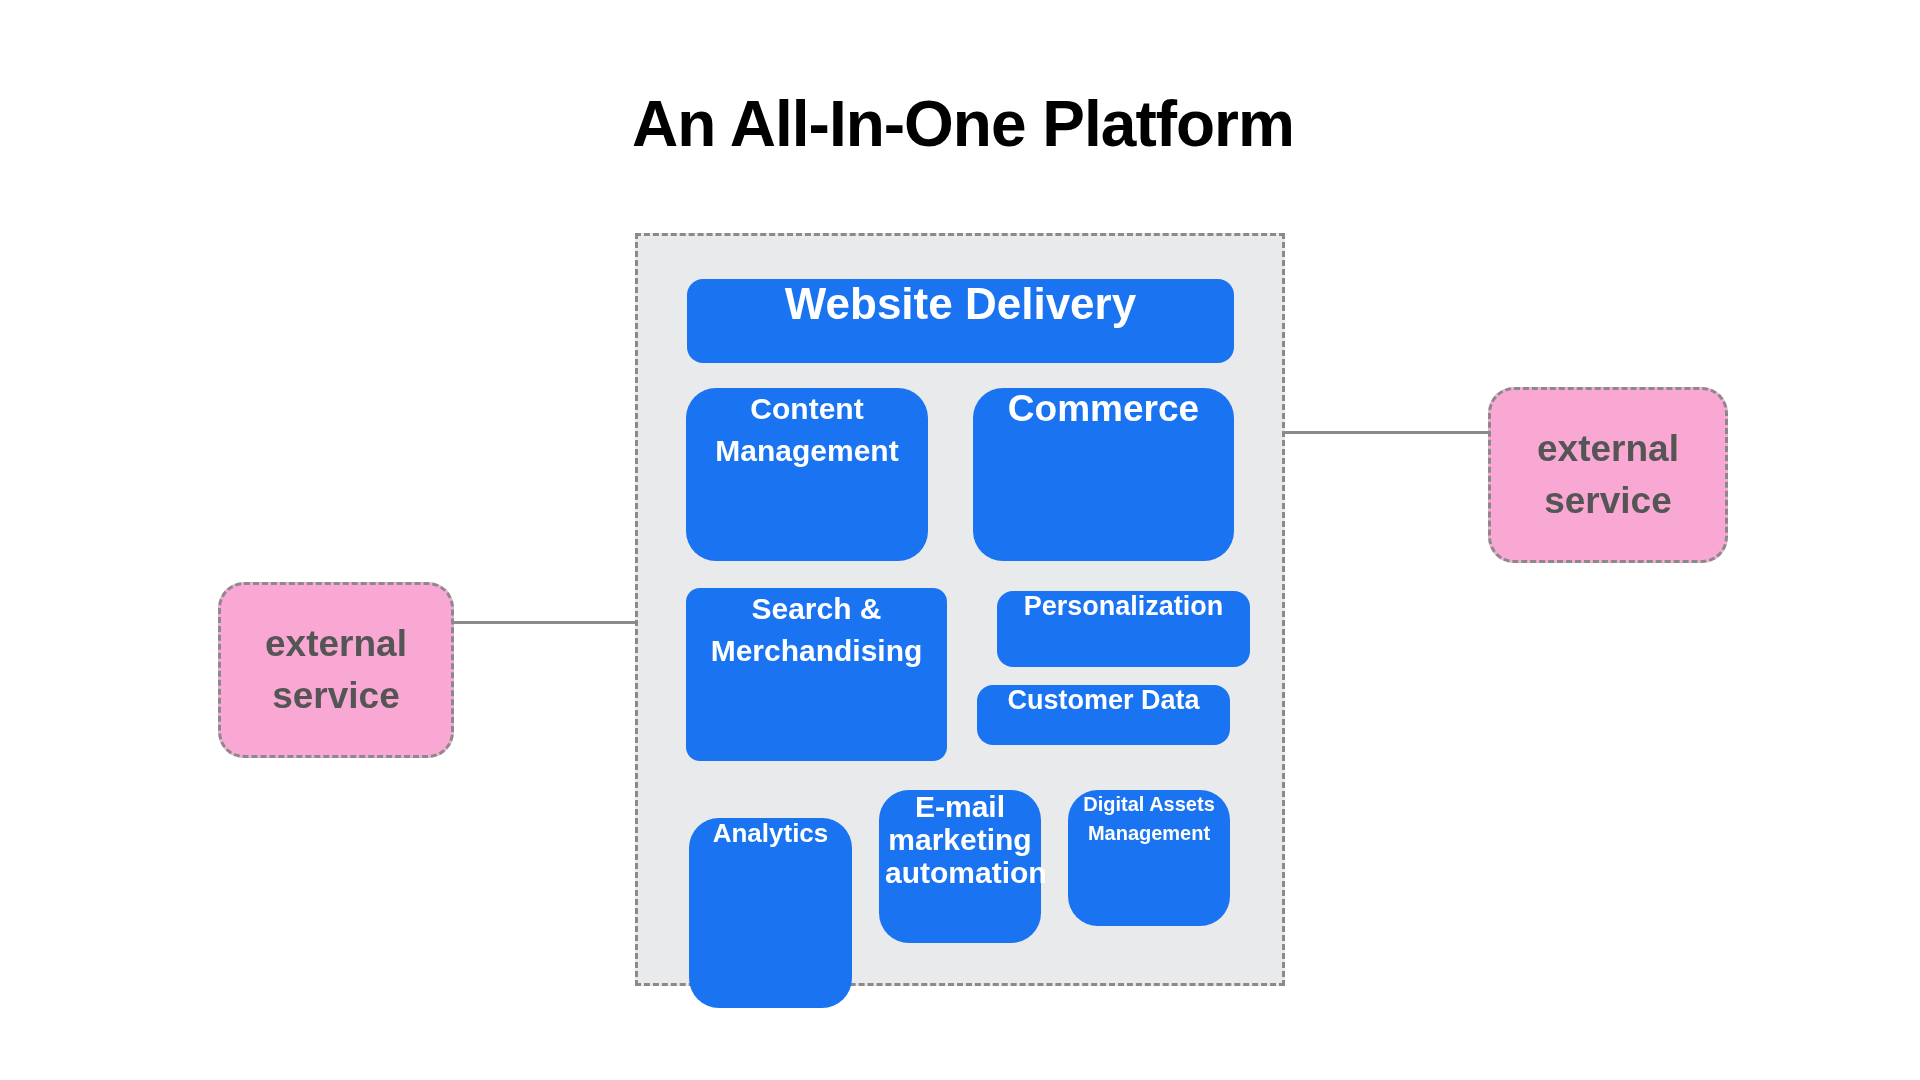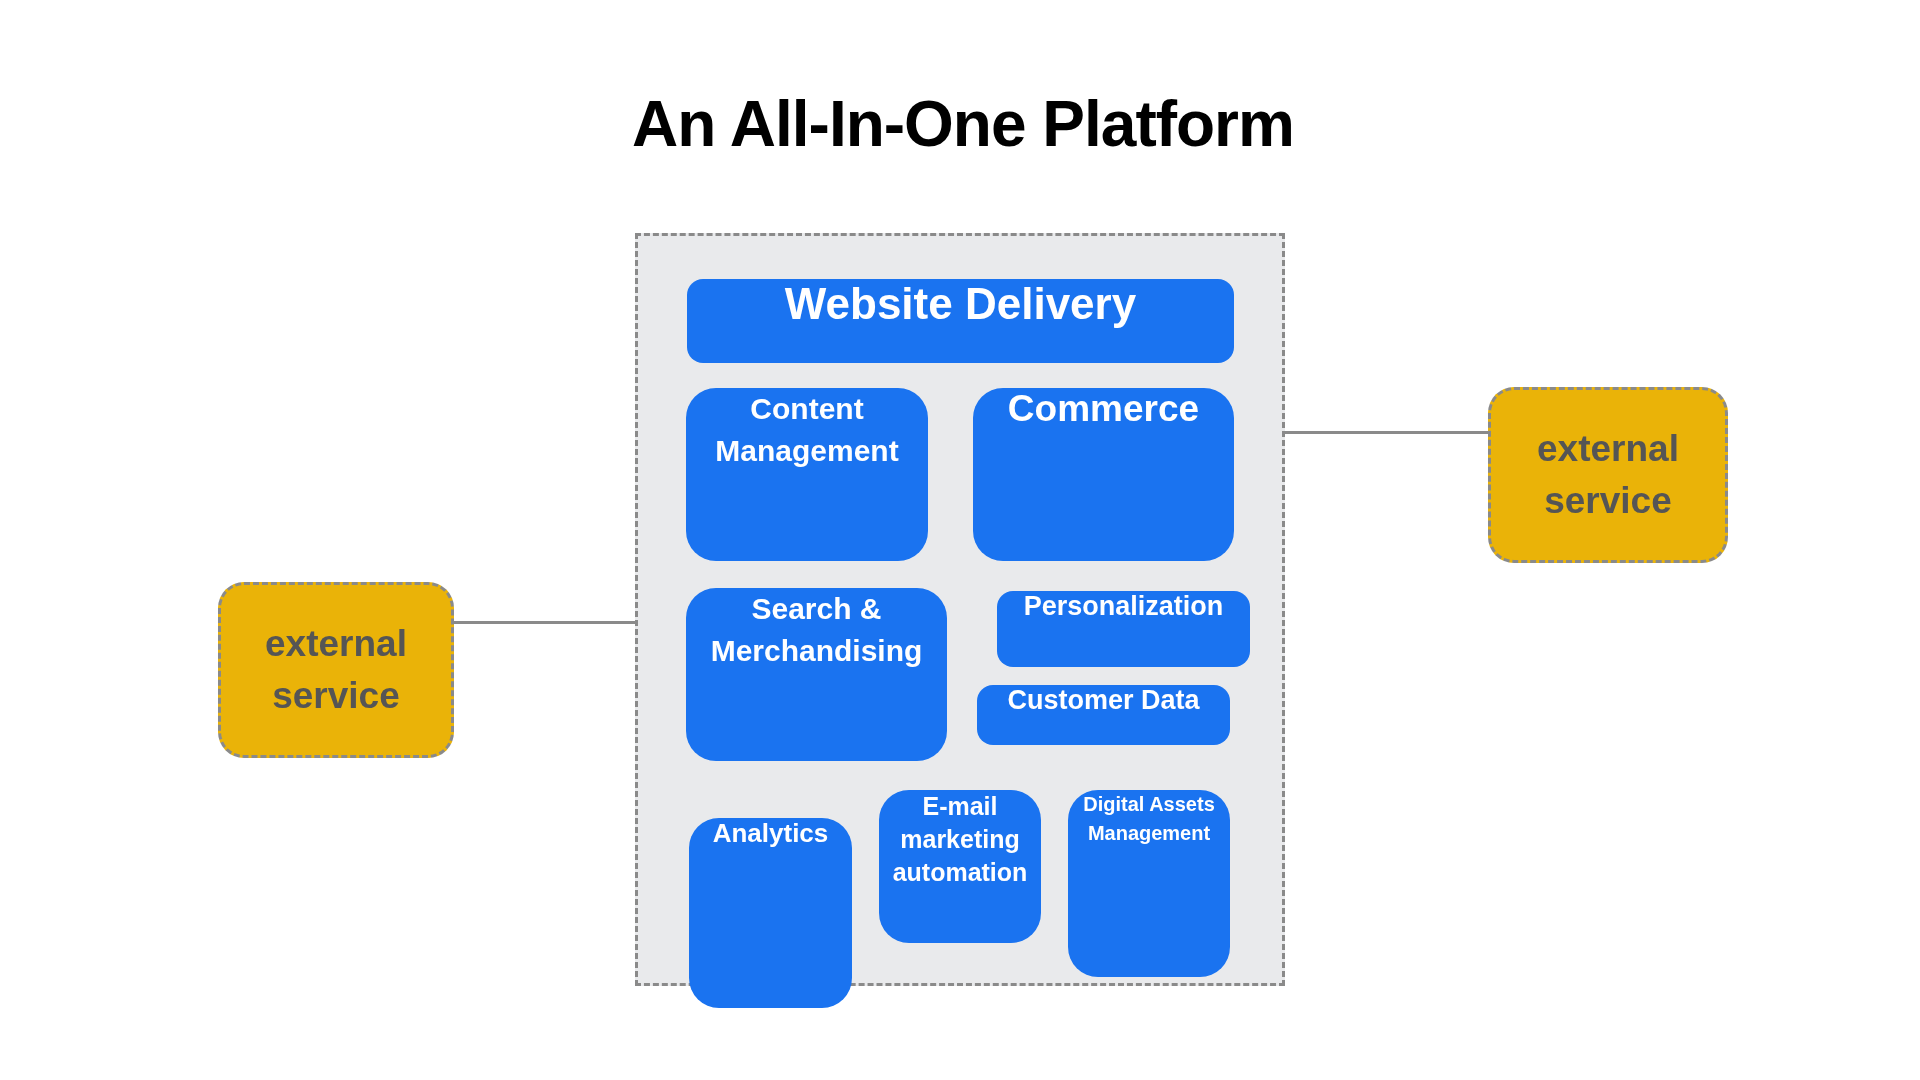--- a/index.html
+++ b/index.html
@@ -16,21 +16,21 @@
   .platform {
     position: absolute; left: 635px; top: 233px; width: 644px; height: 747px;
     background: #e9eaec; border: 3px dashed #8a8a8a; box-sizing: content-box;
   }
   .svc {
     position: absolute; background: #1a73f0; color: #fff; font-weight: 700;
     display: flex; justify-content: center; text-align: center;
     box-sizing: border-box; cursor: pointer;
   }
   .ext {
-    position: absolute; background: #eab308; border: 3px dashed #8a8a8a;
+    position: absolute; background: #f9a8d4; border: 3px dashed #8a8a8a;
     border-radius: 26px; box-sizing: border-box;
     display: flex; align-items: center; justify-content: center; text-align: center;
     color: #555555; font-weight: 700; font-size: 37px; line-height: 52px;
     cursor: pointer;
   }
   .ext span { width: 190px; display: block; }
   .connector { position: absolute; height: 3px; background: #8a8a8a; }
   .lbl { display: block; }
 </style>
 </head>
@@ -48,41 +48,41 @@
 </div>
 
 <div class="svc" style="left:686px; top:388px; width:242px; height:173px; border-radius:30px; font-size:30px; line-height:42px;">
   <span class="lbl" style="width:210px;">Content Management</span>
 </div>
 
 <div class="svc" style="left:973px; top:388px; width:261px; height:173px; border-radius:30px; font-size:37px;">
   <span class="lbl">Commerce</span>
 </div>
 
-<div class="svc" style="left:686px; top:588px; width:261px; height:173px; border-radius:30px; font-size:30px; line-height:42px;">
+<div class="svc" style="left:686px; top:588px; width:261px; height:173px; border-radius:14px; font-size:30px; line-height:42px;">
   <span class="lbl" style="width:240px;">Search &amp; Merchandising</span>
 </div>
 
 <div class="svc" style="left:977px; top:591px; width:253px; height:76px; border-radius:16px; font-size:27px;margin-left:20px;">
   <span class="lbl">Personalization</span>
 </div>
 
 <div class="svc" style="left:977px; top:685px; width:253px; height:60px; border-radius:16px; font-size:27px;">
   <span class="lbl">Customer Data</span>
 </div>
 
 <div class="svc" style="left:689px; top:818px; width:163px; height:190px; border-radius:30px; font-size:26px;">
   <span class="lbl">Analytics</span>
 </div>
 
-<div class="svc" style="left:879px; top:790px; width:162px; height:153px; border-radius:30px; font-size:25px; line-height:33px;">
+<div class="svc" style="left:879px; top:790px; width:162px; height:153px; border-radius:30px; font-size:30px; line-height:33px;">
   <span class="lbl" style="width:150px;">E-mail marketing automation</span>
 </div>
 
-<div class="svc" style="left:1068px; top:790px; width:162px; height:187px; border-radius:30px; font-size:20px; line-height:29px;">
+<div class="svc" style="left:1068px; top:790px; width:162px; height:136px; border-radius:30px; font-size:20px; line-height:29px;">
   <span class="lbl" style="width:150px;">Digital Assets Management</span>
 </div>
 
 <div class="ext" style="left:218px; top:582px; width:236px; height:176px;">
   <span>external service</span>
 </div>
 
 <div class="ext" style="left:1488px; top:387px; width:240px; height:176px;">
   <span>external service</span>
 </div>

